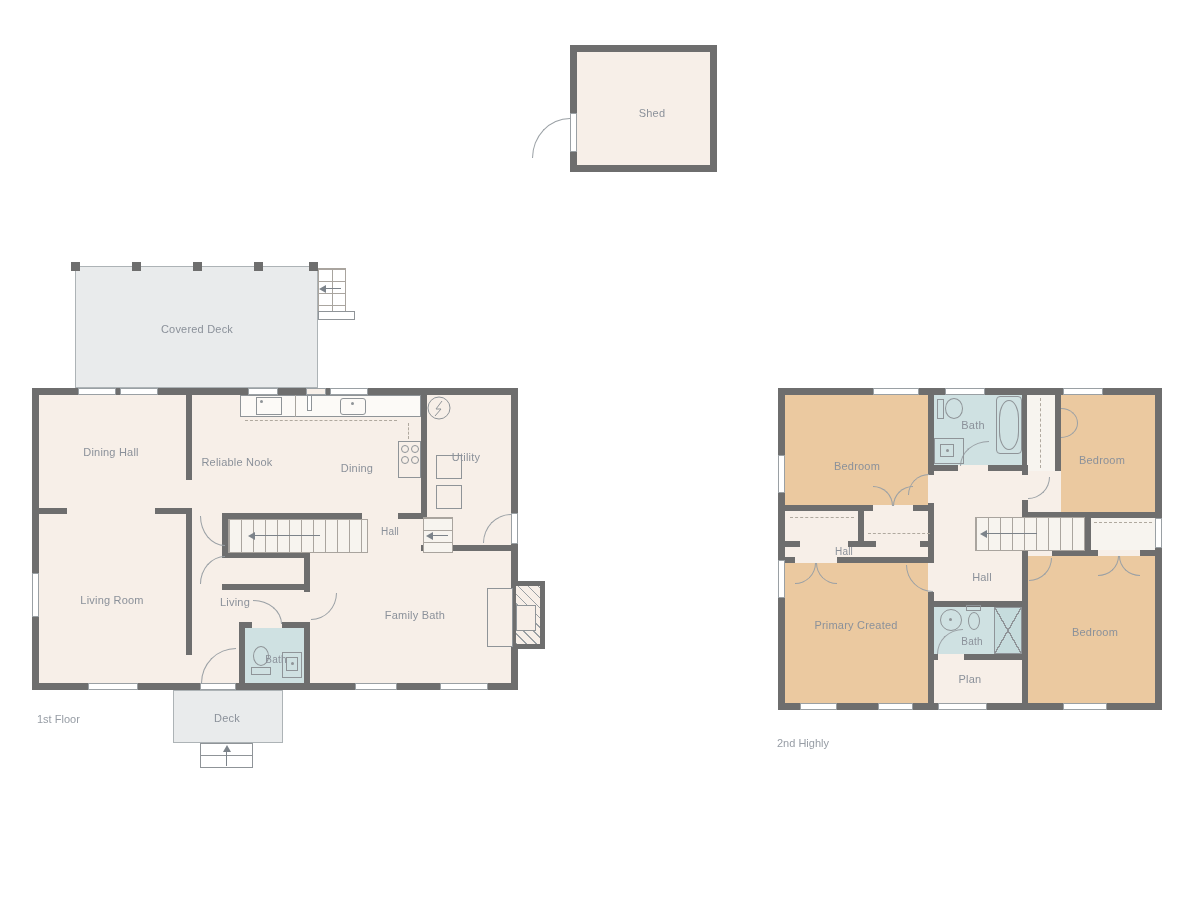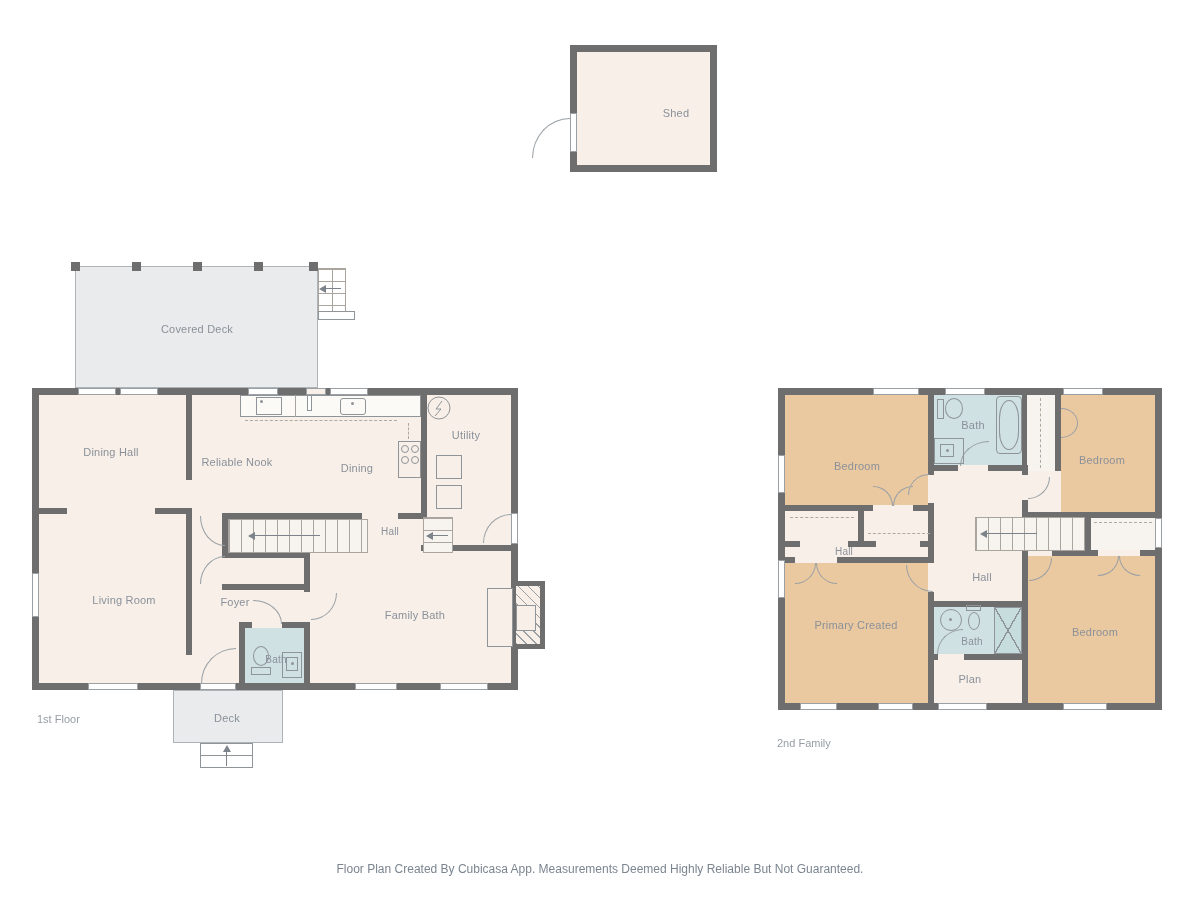--- a/index.html
+++ b/index.html
@@ -48,21 +48,21 @@
 </style>
 </head>
 <body>
 
 <div id="canvas">
 
   <div class="wall" style="left:570px;top:45px;width:147px;height:127px"></div>
   <div class="fill cream" style="left:577px;top:52px;width:133px;height:113px"></div>
   <div class="win" style="left:570px;top:113px;width:7px;height:39px"></div>
   <div class="arc tl" style="left:532px;top:118px;width:38px;height:40px"></div>
-  <span class="lbl" style="left:676px;top:113px">Shed</span>
+  <span class="lbl" style="left:652px;top:113px">Shed</span>
 
   <div class="fill gray" style="left:75px;top:266px;width:243px;height:122px"></div>
   <div class="post" style="left:71px;top:262px"></div>
   <div class="post" style="left:132px;top:262px"></div>
   <div class="post" style="left:193px;top:262px"></div>
   <div class="post" style="left:254px;top:262px"></div>
   <div class="post" style="left:309px;top:262px"></div>
   <div class="stairs v" style="left:318px;top:268px;width:28px;height:44px;background-color:#fff"></div>
   <div class="vline" style="left:332px;top:269px;width:1px;height:42px"></div>
   <div class="arrow-left" style="left:321px;top:288px;width:20px"></div>
@@ -152,24 +152,24 @@
   <div class="win" style="left:200px;top:683px;width:36px;height:7px"></div>
   <div class="arc tl" style="left:201px;top:648px;width:35px;height:35px"></div>
   <div class="fix" style="left:200px;top:743px;width:53px;height:25px;background:#fff"></div>
   <div class="fix" style="left:200px;top:743px;width:53px;height:13px"></div>
   <div class="arrow-up" style="left:226px;top:747px;height:19px"></div>
   <span class="lbl" style="left:227px;top:718px">Deck</span>
 
   <span class="lbl" style="left:111px;top:452px">Dining Hall</span>
   <span class="lbl" style="left:237px;top:462px">Reliable Nook</span>
   <span class="lbl" style="left:357px;top:468px">Dining</span>
-  <span class="lbl" style="left:466px;top:435px">Utility</span>
+  <span class="lbl" style="left:466px;top:457px">Utility</span>
   <span class="lbl lbl10" style="left:390px;top:531px">Hall</span>
-  <span class="lbl" style="left:124px;top:600px">Living Room</span>
-  <span class="lbl" style="left:235px;top:602px">Foyer</span>
+  <span class="lbl" style="left:112px;top:600px">Living Room</span>
+  <span class="lbl" style="left:235px;top:602px">Living</span>
   <span class="lbl" style="left:415px;top:615px">Family Bath</span>
   <span class="title" style="left:37px;top:713px">1st Floor</span>
 
   <div class="wall" style="left:778px;top:388px;width:384px;height:322px"></div>
   <div class="fill cream" style="left:785px;top:395px;width:370px;height:308px"></div>
 
   <div class="fill tan" style="left:785px;top:395px;width:143px;height:110px"></div>
   <div class="fill blue" style="left:934px;top:395px;width:88px;height:70px"></div>
   <div class="fill lt" style="left:1027px;top:395px;width:28px;height:76px"></div>
   <div class="fill tan" style="left:1061px;top:395px;width:94px;height:117px"></div>
@@ -255,16 +255,15 @@
 
   <span class="lbl" style="left:857px;top:466px">Bedroom</span>
   <span class="lbl" style="left:973px;top:425px">Bath</span>
   <span class="lbl" style="left:1102px;top:460px">Bedroom</span>
   <span class="lbl lbl10" style="left:844px;top:551px">Hall</span>
   <span class="lbl" style="left:982px;top:577px">Hall</span>
   <span class="lbl" style="left:856px;top:625px">Primary Created</span>
   <span class="lbl lbl10" style="left:972px;top:641px">Bath</span>
   <span class="lbl" style="left:970px;top:679px">Plan</span>
   <span class="lbl" style="left:1095px;top:632px">Bedroom</span>
-  <span class="title" style="left:777px;top:737px">2nd Family</span>
-
-  <div class="footer">Floor Plan Created By Cubicasa App. Measurements Deemed Highly Reliable But Not Guaranteed.</div>
+  <span class="title" style="left:777px;top:737px">2nd Highly</span>
+
 </div>
 
 </body></html>

